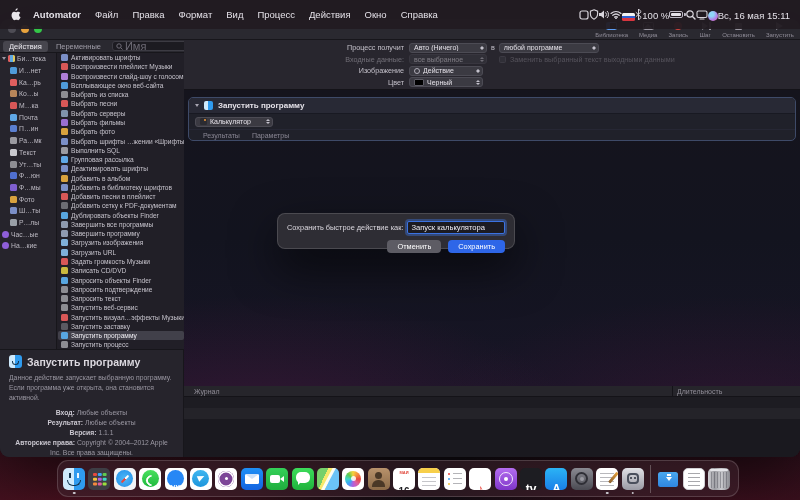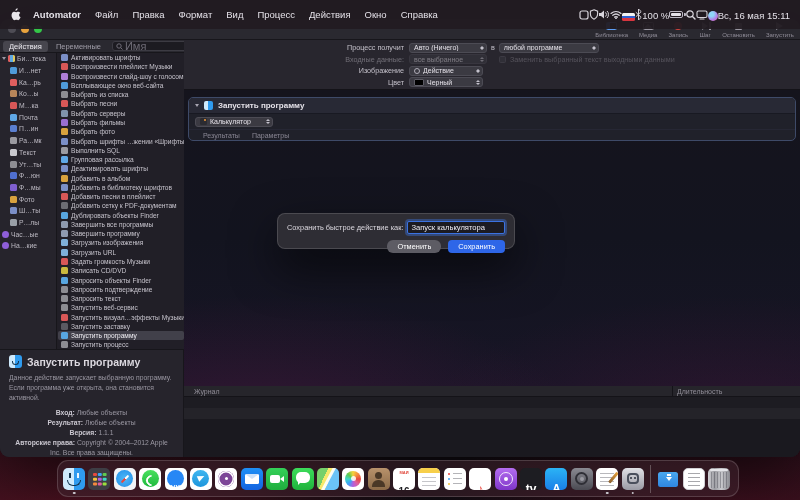--- a/index.html
+++ b/index.html
@@ -129,21 +129,21 @@
   .lrow2{height:11px;background:#242329;}
   
   .dialog{position:absolute;left:277px;top:213px;width:238px;height:36px;background:#2e2d34;border:1px solid rgba(255,255,255,.14);
     border-radius:8px;box-shadow:0 18px 45px rgba(0,0,0,.65);z-index:30;padding:7px 9px 0;}
   .drow1{display:flex;align-items:center;}
   .dlabel{font-size:7.4px;color:#dcd9e0;white-space:nowrap;flex:none;}
   .dinput{flex:1;margin-left:4px;height:13px;background:#1c1b21;border:1px solid #3b72e0;border-radius:2px;
     box-shadow:0 0 0 2px rgba(59,114,224,.4);color:#f0eef4;font-size:7.6px;padding:0 3px;outline:none;min-width:0;}
   .drow2{display:flex;justify-content:flex-end;gap:7px;margin-top:6px;}
   .btn{height:13px;border:none;border-radius:4px;font-size:7.4px;color:#fff;padding:0 10px;line-height:13px;cursor:default;}
-  .btn-cancel{background:#5d5c64;border-radius:6px;}
+  .btn-cancel{background:#5d5c64;}
   .btn-save{background:#2e66e8;}
   
   .dock{position:absolute;left:57px;top:460px;width:682px;height:37px;background:rgba(66,36,48,.55);
     border:1px solid rgba(255,255,255,.16);border-radius:11px;display:flex;align-items:center;padding:0 5px;gap:3.4px;z-index:40;}
   .dock-item{position:relative;width:22px;height:22px;flex:none;}
   .di{position:absolute;inset:0;border-radius:5px;overflow:hidden;}
   .dg{position:absolute;inset:0;display:flex;align-items:center;justify-content:center;z-index:2;line-height:1;margin-top:20px;}
   .runner{position:absolute;left:50%;transform:translateX(-50%);bottom:-4.5px;width:2.5px;height:2.5px;border-radius:50%;background:#c8c5cc;}
   .dock-sep{width:1px;height:28px;background:rgba(255,255,255,.25);margin:0 3px;flex:none;}
   .di-finder{background:linear-gradient(90deg,#cfeafc 0 48%,#2f9bef 48%);}

